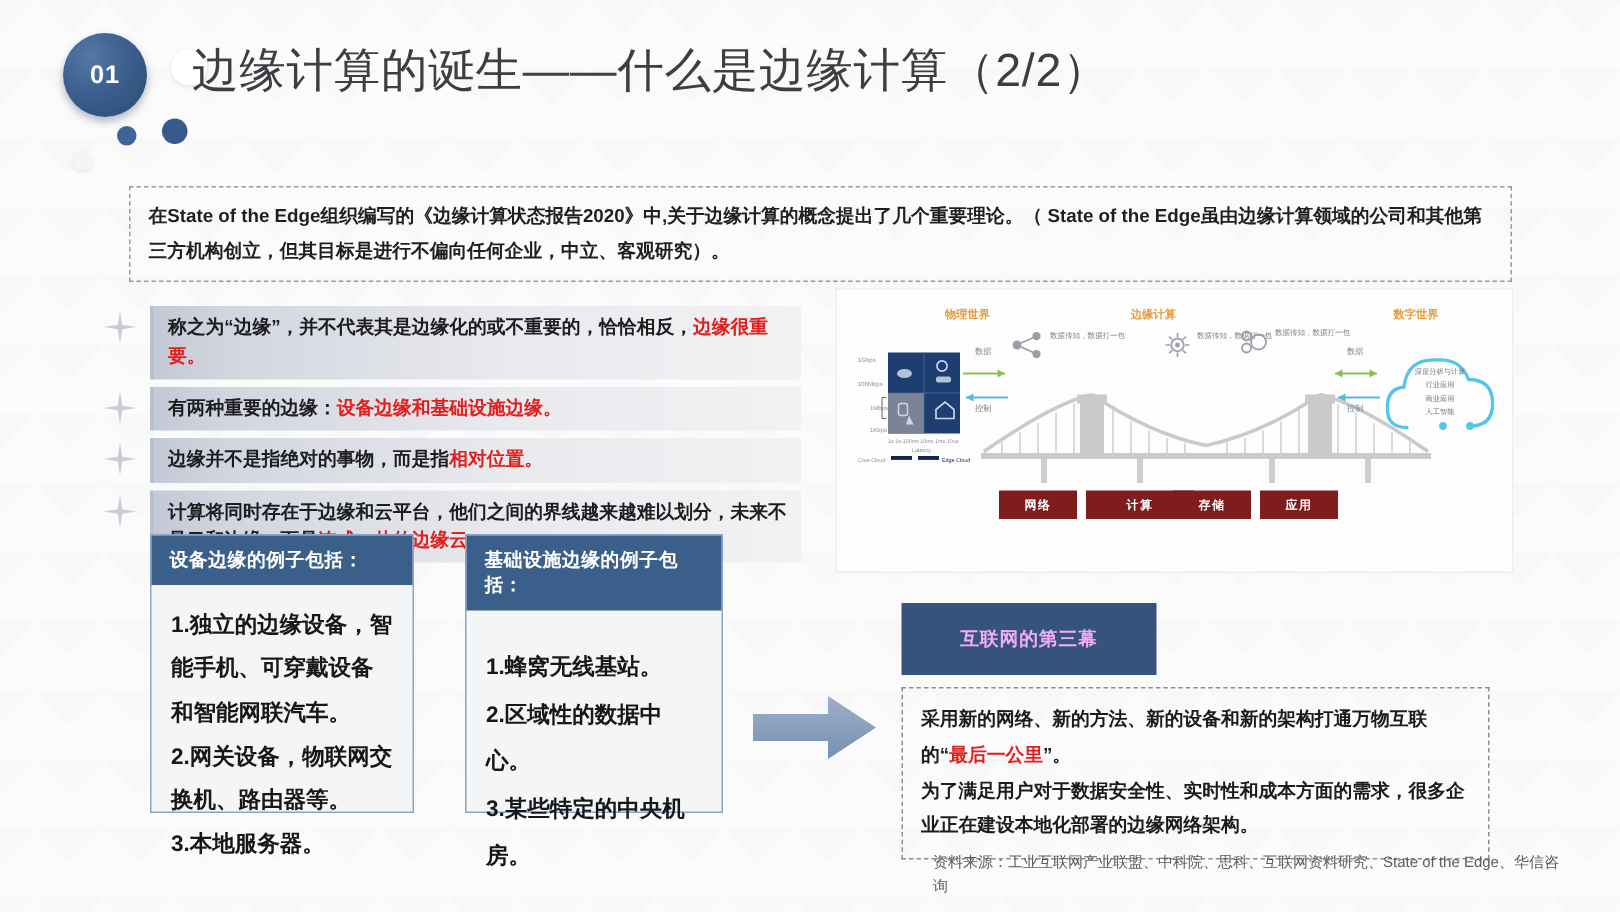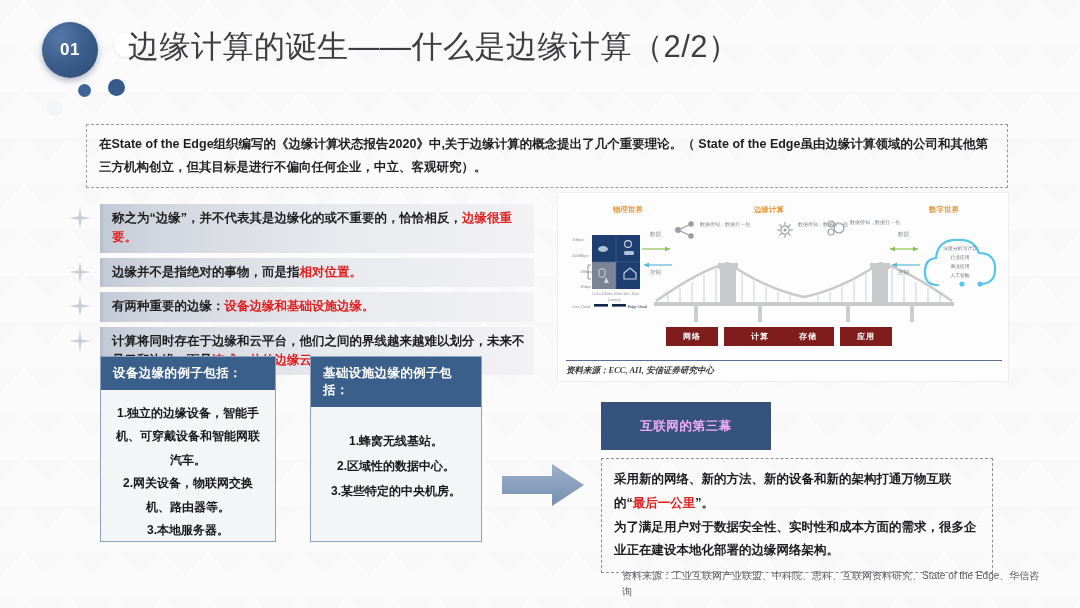--- a/index.html
+++ b/index.html
@@ -63,37 +63,37 @@
     font-size:12.5px; font-weight:bold; color:#1d1d20; line-height:1.55;
   }
   .btxt .hl{ color:#e01f1f; }
 
   
   .exbox{ position:absolute; background:#f4f5f7; border:1px solid #8aa4c4; }
   .exbox .hd{
     background:#3a5f8b; color:#fff; font-size:12.5px; font-weight:bold;
     padding:8px 12px; letter-spacing:.4px;
   }
-  .exbox .bd{ padding:12px 13px 14px 13px; font-size:12px; font-weight:bold; color:#17171a;text-align:center; }
+  .exbox .bd{ padding:12px 13px 14px 13px; font-size:15px; font-weight:bold; color:#17171a; }
   .exbox .bd p{ line-height:1.95; }
   #ex-device{ left:100px; top:356px; width:176px; height:186px; }
   #ex-infra{ left:310px; top:356px; width:172px; height:186px; }
   #ex-infra .bd{ padding-top:22px; }
   #ex-infra .bd p{ line-height:2.1; }
 
   
   .arrow{ position:absolute; left:500px; top:462px; width:86px; height:46px; }
 
   
   .diagram{
     position:absolute; left:557px; top:192px; width:452px; height:190px;
     background:#fdfdfd; border:1px solid #eceef1;
   }
   .dg-label{ position:absolute; font-size:7.5px; font-weight:bold; color:#e79a3c; white-space:nowrap; }
-  .dg-l1{ left:15px; top:12px;padding-left:40px; }
+  .dg-l1{ left:32px; top:12px;padding-left:40px; }
   .dg-l2{ left:196px; top:12px; }
   .dg-l3{ left:371px; top:12px; }
   .bridge{ position:absolute; left:96px; top:52px; }
   .node-lbl{ position:absolute; font-size:5px; color:#7d828b; line-height:1.5; white-space:nowrap; }
   .flow-lbl{ position:absolute; font-size:5.5px; color:#7d828b; white-space:nowrap; }
   .graybox{
     position:absolute; height:19px; background:#7f1d1d; color:#ffffff;
     font-size:8px; font-weight:bold; display:flex; align-items:center; justify-content:center;
     letter-spacing:1px;
   }
@@ -160,32 +160,32 @@
     </div>
   </div>
 
   <div class="brow">
     <div class="spark">
       <svg width="24" height="24" viewBox="0 0 24 24">
           <path d="M12 1 L13.5 10.5 L23 12 L13.5 13.5 L12 23 L10.5 13.5 L1 12 L10.5 10.5 Z" fill="#c9ccd6"></path>
         </svg>
     </div>
     <div class="btxt">
-      <span>边缘并不是指绝对的事物，而是指</span><span class="hl">相对位置。</span>
+      <span>有两种重要的边缘：</span><span class="hl">设备边缘和基础设施边缘。</span>
     </div>
   </div>
 
   <div class="brow">
     <div class="spark">
       <svg width="24" height="24" viewBox="0 0 24 24">
           <path d="M12 1 L13.5 10.5 L23 12 L13.5 13.5 L12 23 L10.5 13.5 L1 12 L10.5 10.5 Z" fill="#c9ccd6"></path>
         </svg>
     </div>
     <div class="btxt">
-      <span>有两种重要的边缘：</span><span class="hl">设备边缘和基础设施边缘。</span>
+      <span>边缘并不是指绝对的事物，而是指</span><span class="hl">相对位置。</span>
     </div>
   </div>
 
   <div class="brow">
     <div class="spark">
       <svg width="24" height="24" viewBox="0 0 24 24">
           <path d="M12 1 L13.5 10.5 L23 12 L13.5 13.5 L12 23 L10.5 13.5 L1 12 L10.5 10.5 Z" fill="#c9ccd6"></path>
         </svg>
     </div>
     <div class="btxt">
@@ -358,21 +358,20 @@
     <div>行业应用</div>
     <div>商业应用</div>
     <div>人工智能</div>
   </div>
 
   <div class="graybox" style="left:108px; top:134px; width:52px;">网络</div>
   <div class="graybox" style="left:166px; top:134px; width:72px;">计算</div>
   <div class="graybox" style="left:224px; top:134px; width:52px;">存储</div>
   <div class="graybox" style="left:282px; top:134px; width:52px;">应用</div>
 
-  <div class="dg-caption">资料来源：ECC, AII, 安信证券研究中心</div>
 </div>
 
 <div class="act-head">互联网的第三幕</div>
 <div class="act-body">
   <div>
     <span>采用新的网络、新的方法、新的设备和新的架构打通万物互联的“</span><span class="hl">最后一公里</span><span>”。</span>
   </div>
   <div>为了满足用户对于数据安全性、实时性和成本方面的需求，很多企业正在建设本地化部署的边缘网络架构。</div>
 </div>
 

